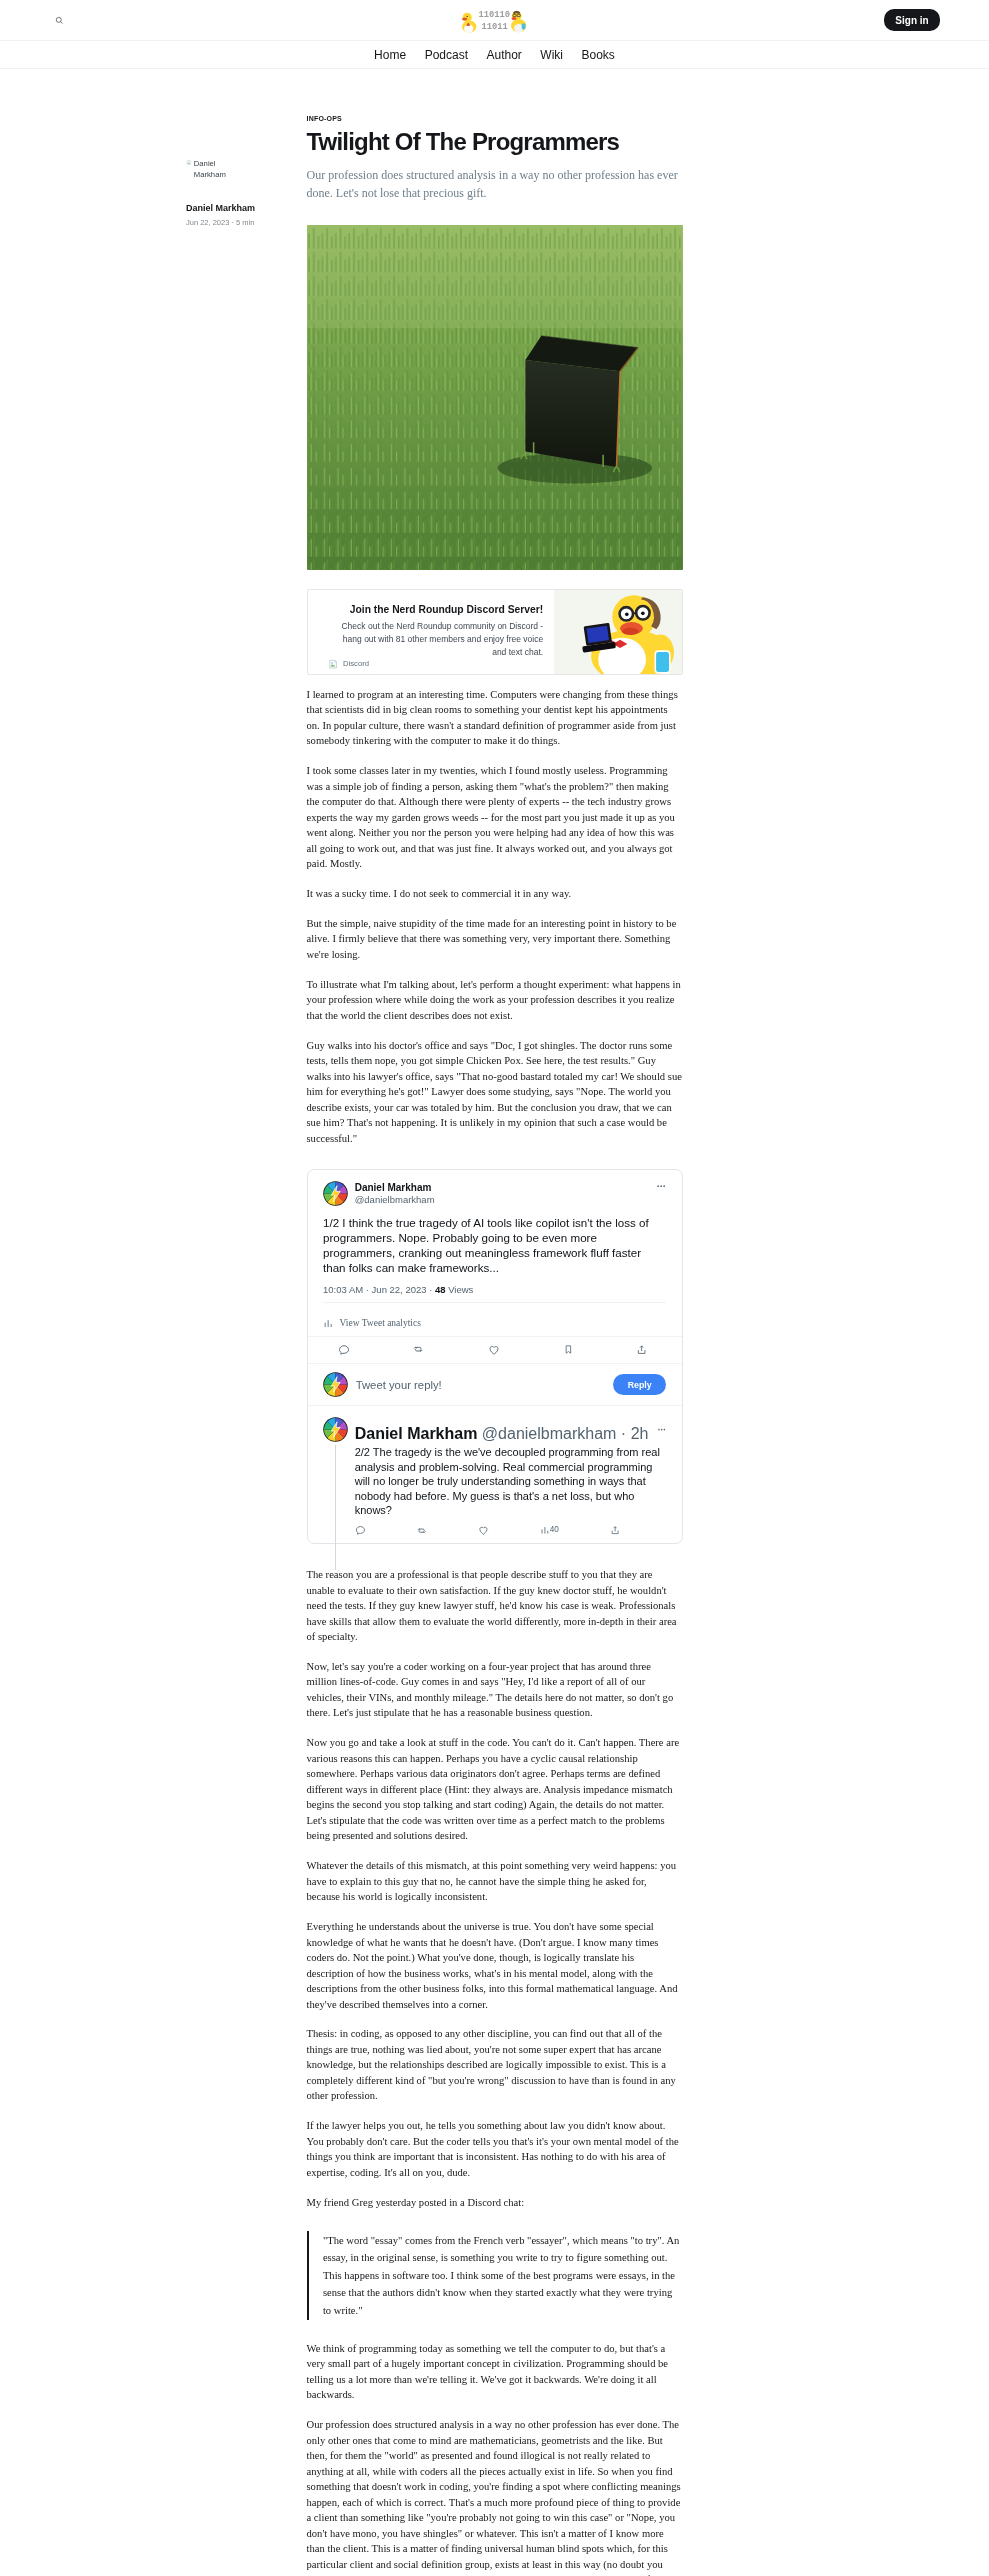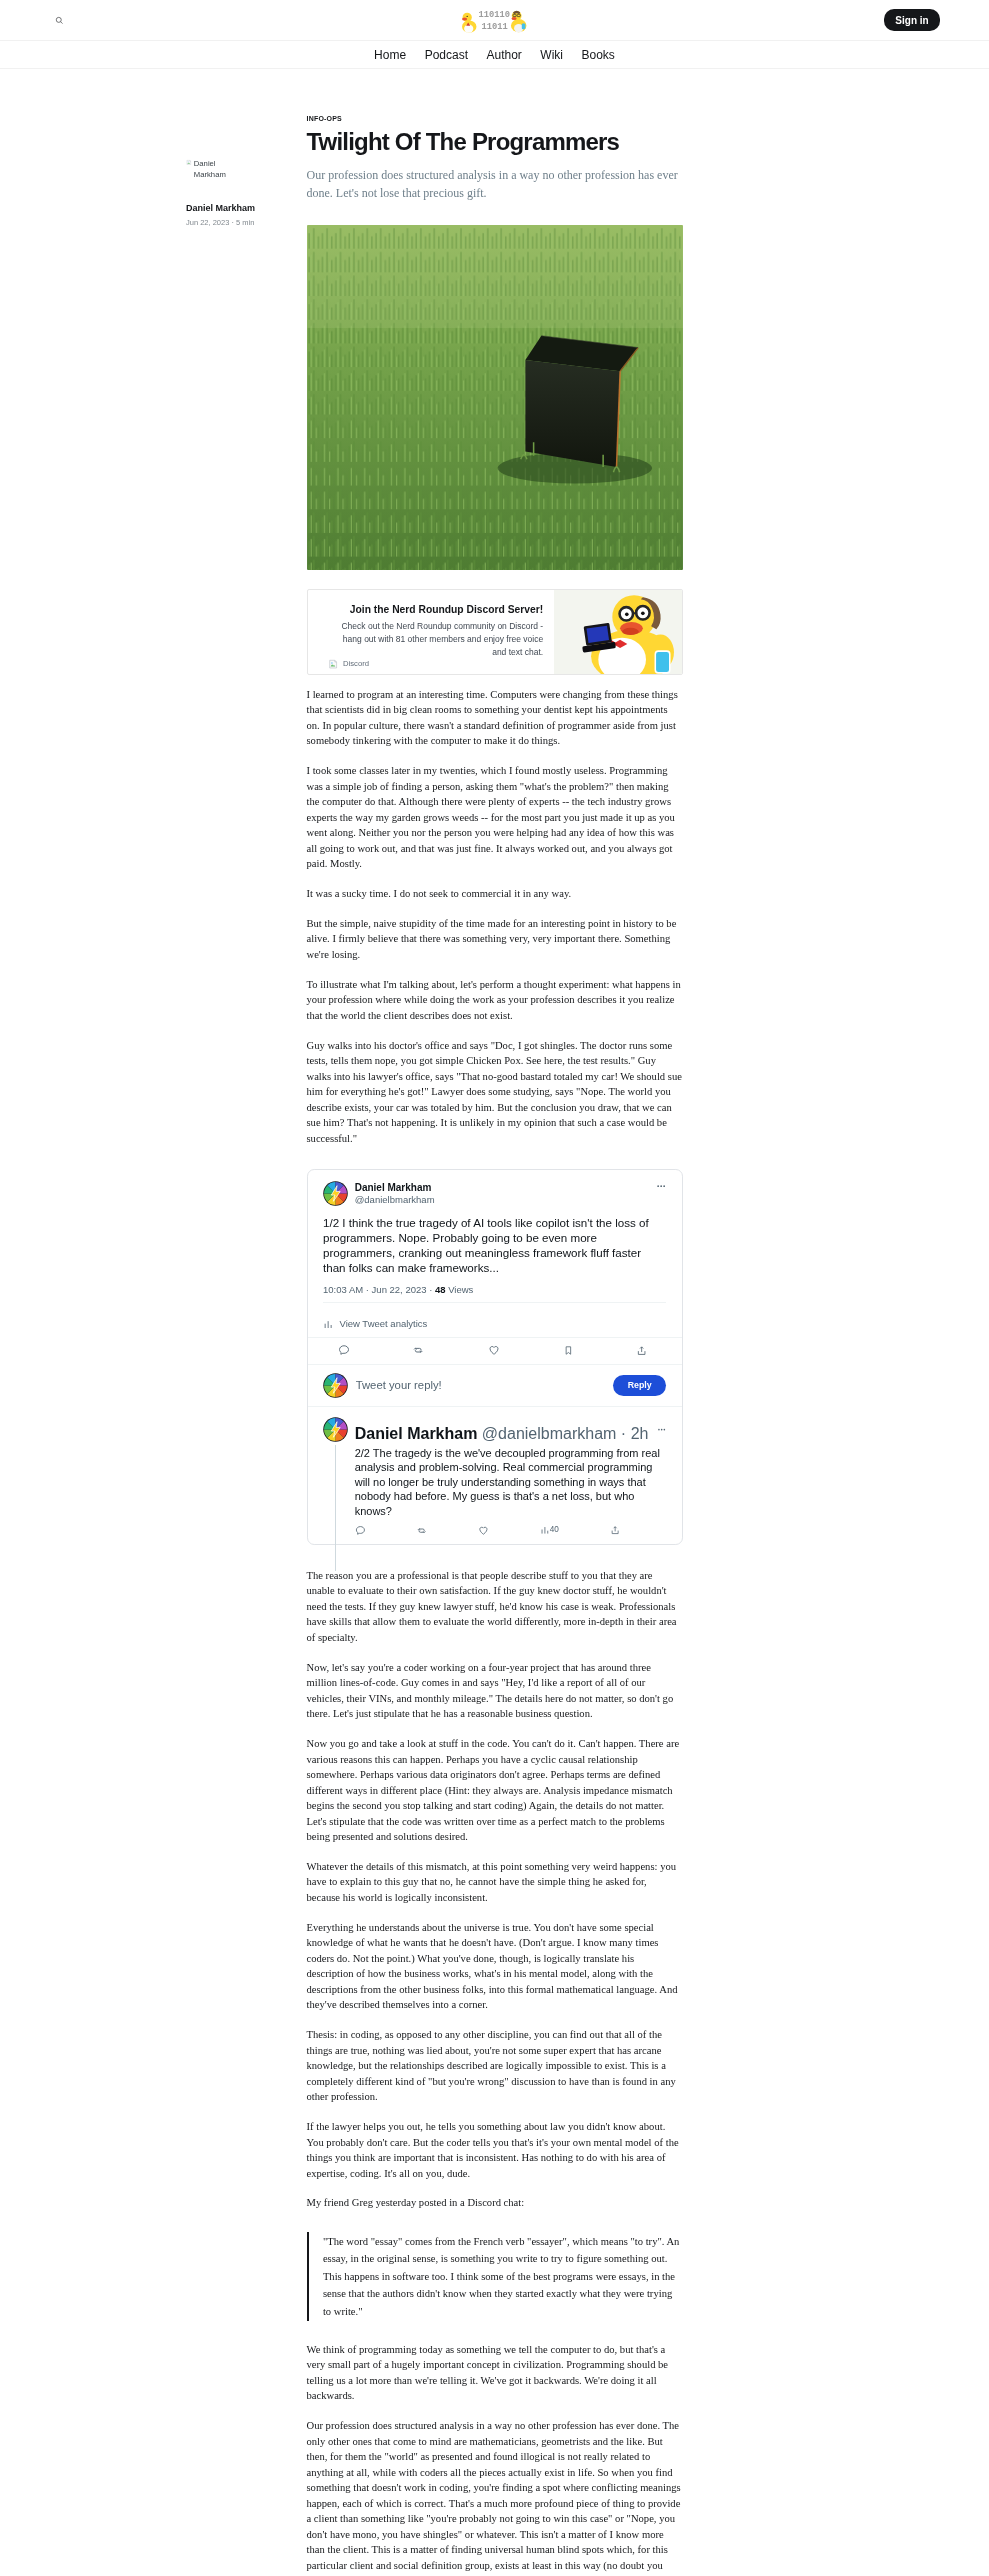--- a/index.html
+++ b/index.html
@@ -44,26 +44,26 @@
   .tw-head { display:flex; align-items:flex-start; }
   .tw-avatar { width:25px; height:25px; flex-shrink:0; }
   .tw-names { margin-left:6.7px; line-height:1.3; }
   .tw-name { font-size:10px; font-weight:bold; }
   .tw-handle { font-size:9.5px; color:#536471; }
   .tw-dots { margin-left:auto; color:#536471; }
   .tw-text { margin:8.2px 0 0; font-size:11.6px; line-height:15px; }
   .tw-meta { margin-top:9.3px; font-size:9.5px; color:#536471; }
   .tw-meta b { color:#0f1419; }
   .tw-rule { border:none; border-top:0.5px solid #eff3f4; margin:7.2px 0 0; }
-  .tw-analytics { display:flex; align-items:center; gap:6.2px; padding:7.7px 15.5px; font-size:9.5px; color:#536471; border-bottom:0.5px solid #eff3f4; cursor:pointer; }
+  .tw-analytics { display:flex; align-items:center; gap:6.2px; padding:7.7px 15.5px; font-size:9.5px; color:#536471; border-bottom:0.5px solid #eff3f4; cursor:pointer;font-family:Liberation Serif, serif; }
   .tw-actions { display:flex; justify-content:space-between; padding:6.2px 34px 7.2px 30px; color:#536471; }
   .tw-actions .act { display:flex; align-items:center; gap:4.1px; font-size:8.8px; cursor:pointer; }
   .tw-replybox { border-top:0.5px solid #eff3f4; display:flex; align-items:center; padding:8.2px 15.5px; gap:7.7px; }
   .tw-placeholder { flex:1; font-size:11.3px; color:#536471; }
-  .reply-btn { background:#1d4ed8; color:#fff; border:none; font-weight:bold; font-size:8.8px; padding:5.7px 14.4px; border-radius:5151px; cursor:pointer; font-family:inherit; }
+  .reply-btn { background:#3b82f6; color:#fff; border:none; font-weight:bold; font-size:8.8px; padding:5.7px 14.4px; border-radius:5151px; cursor:pointer; font-family:inherit; }
   .tw-second { border-top:0.5px solid #eff3f4; padding:10.3px 15.5px 4.1px; display:grid; grid-template-columns:25px 1fr; column-gap:6.7px; }
   .tw2-avatar-col { position:relative; }
   .thread-line { position:absolute; left:12px; top:28px; bottom:-31px; width:1px; background:#cfd9de; }
   .tw2-nameline { font-size:16px;margin-top:8px; }
   .tw2-nameline .gray { color:#536471; font-weight:normal; }
   .tw2-text { margin:2.6px 0 0; font-size:11px; line-height:14.4px; }
   .tw2-actions { display:flex; justify-content:space-between; padding:7.2px 46px 3.1px 0; color:#536471; }
   .tw-addrow { padding:6.2px 15.5px 13.4px; display:grid; grid-template-columns:25px 1fr; column-gap:6.7px; align-items:center; }
   .add-tweet-btn { justify-self:start; background:#fff; border:0.5px solid #cfd9de; color:#1d9bf0; font-weight:bold; font-size:9.8px; border-radius:5151px; padding:6.7px 13.4px; cursor:pointer; font-family:inherit; }
   .icon { display:inline-block; vertical-align:middle; }

